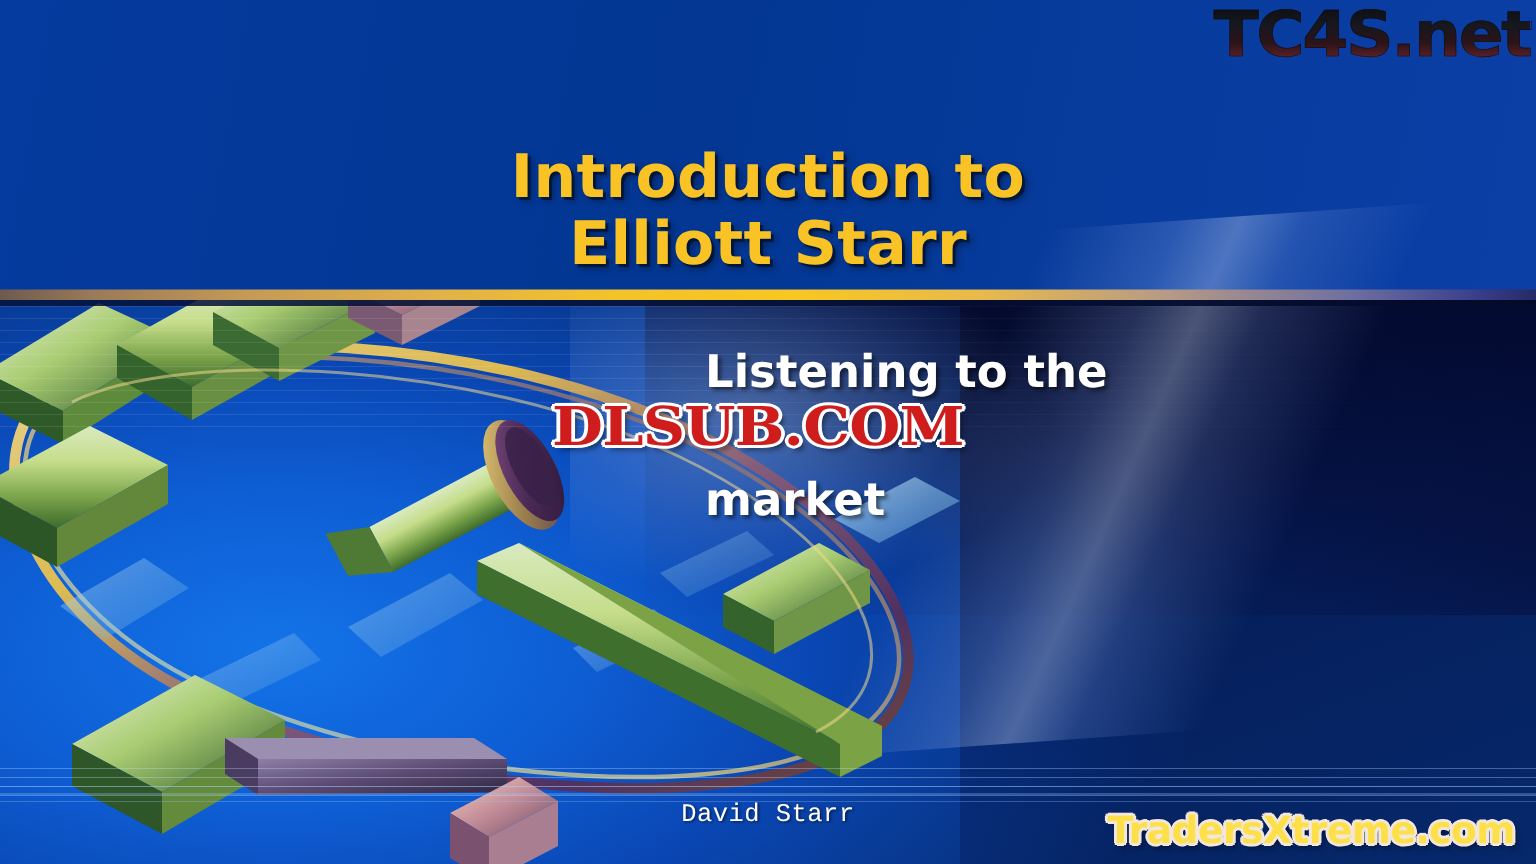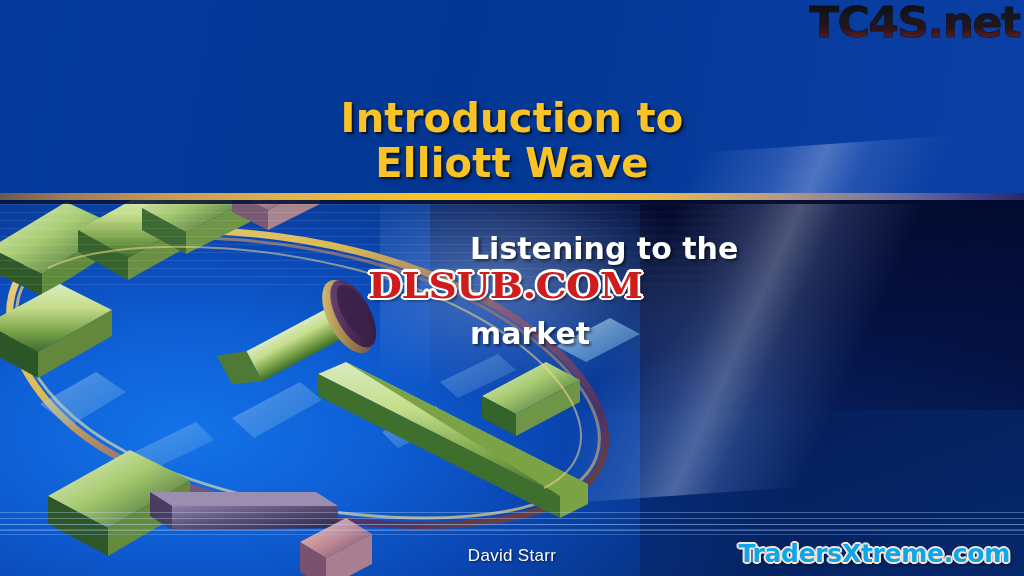--- a/index.html
+++ b/index.html
@@ -148,26 +148,26 @@
     font-size: 30px;
     font-weight: bold;
     line-height: 1.42;
     color: #ffffff;
     text-shadow: 2px 2px 3px rgba(0,0,0,.55);
   }
   .subtitle .hl { color: #ffffff; }
 
   .author {
     position: absolute;
-    left: 0; top: 546px;
+    left: 0; top: 534px;
     width: 1024px;
     text-align: center;
     font-size: 17px;
     color: #ffffff;
-    font-family: Liberation Sans, sans-serif;
+    font-family: Liberation Mono, monospace;
     text-shadow: 1px 1px 2px rgba(0,0,0,.6);
     letter-spacing: .3px;
   }
 
   
   .wm-tc4s {
     position: absolute;
     right: 4px; top: -2px;
     font-size: 42px;
     font-weight: bold;
@@ -198,21 +198,21 @@
        -2.2px 0 0 #fff, 2.2px 0 0 #fff, 0 -2.2px 0 #fff, 0 2.2px 0 #fff,
         3px 3px 3px rgba(0,0,0,.45);
   }
 
   .wm-traders {
     position: absolute;
     right: 14px; bottom: 8px;
     font-size: 25px;
     font-weight: bold;
     font-family: "DejaVu Sans", sans-serif;
-    color: #0ea5e9;
+    color: #fde047;
     letter-spacing: -0.3px;
     text-shadow:
       -1.4px -1.4px 0 #f2e6dd, 1.4px -1.4px 0 #f2e6dd,
       -1.4px  1.4px 0 #f2e6dd, 1.4px  1.4px 0 #f2e6dd,
       -2px 0 0 #f2e6dd, 2px 0 0 #f2e6dd, 0 -2px 0 #f2e6dd, 0 2px 0 #f2e6dd,
        2px 3px 4px rgba(0,0,0,.5);
     margin-top: 28px;
   }
 </style>
 </head>
@@ -366,21 +366,21 @@
 
   <div class="scan scan-upper"></div>
   <div class="scan scan-bottom"></div>
   <div class="scan scan-bottom2"></div>
 
   <div class="divider-gold"></div>
   <div class="divider-gold-shadow"></div>
 
   <div class="title">
     <span>Introduction to</span>
-    <span class="l2">Elliott Wave</span>
+    <span class="l2">Elliott Starr</span>
   </div>
 
   <div class="subtitle">
     <span>Listening to the</span><br>
     <br>
     <span class="hl">market</span>
   </div>
 
   <div class="author">David Starr</div>
 

